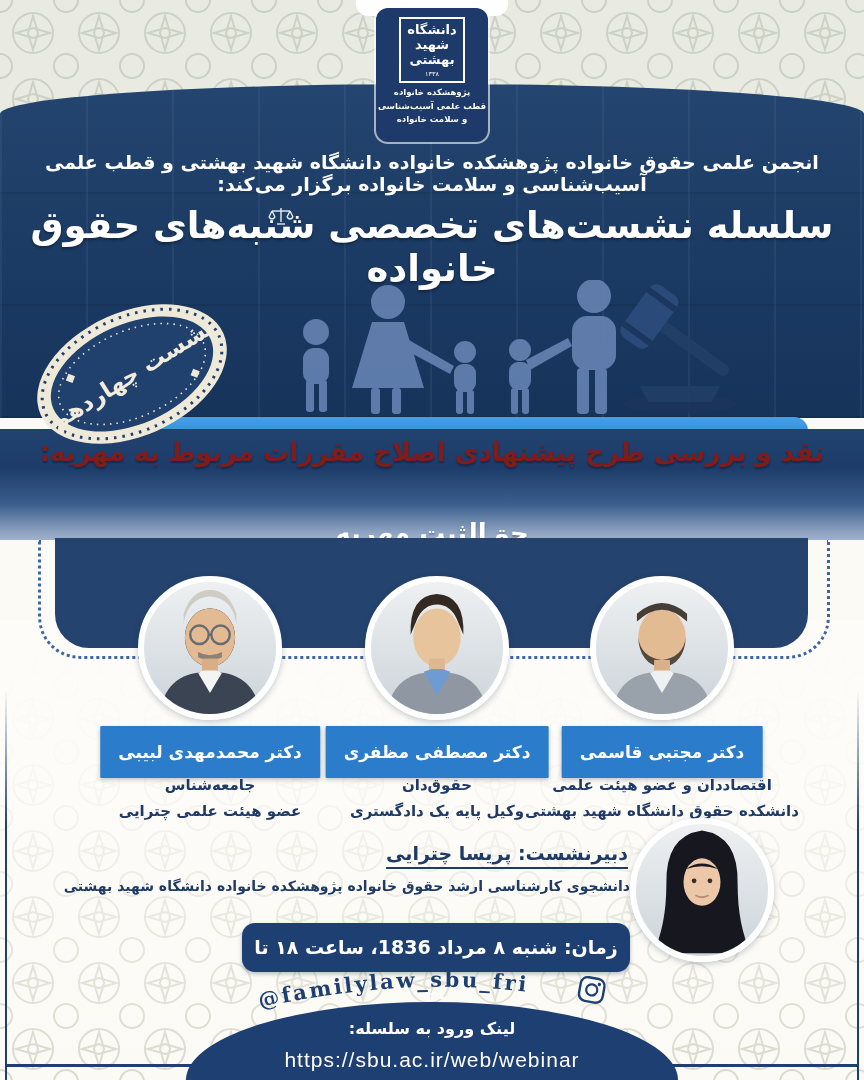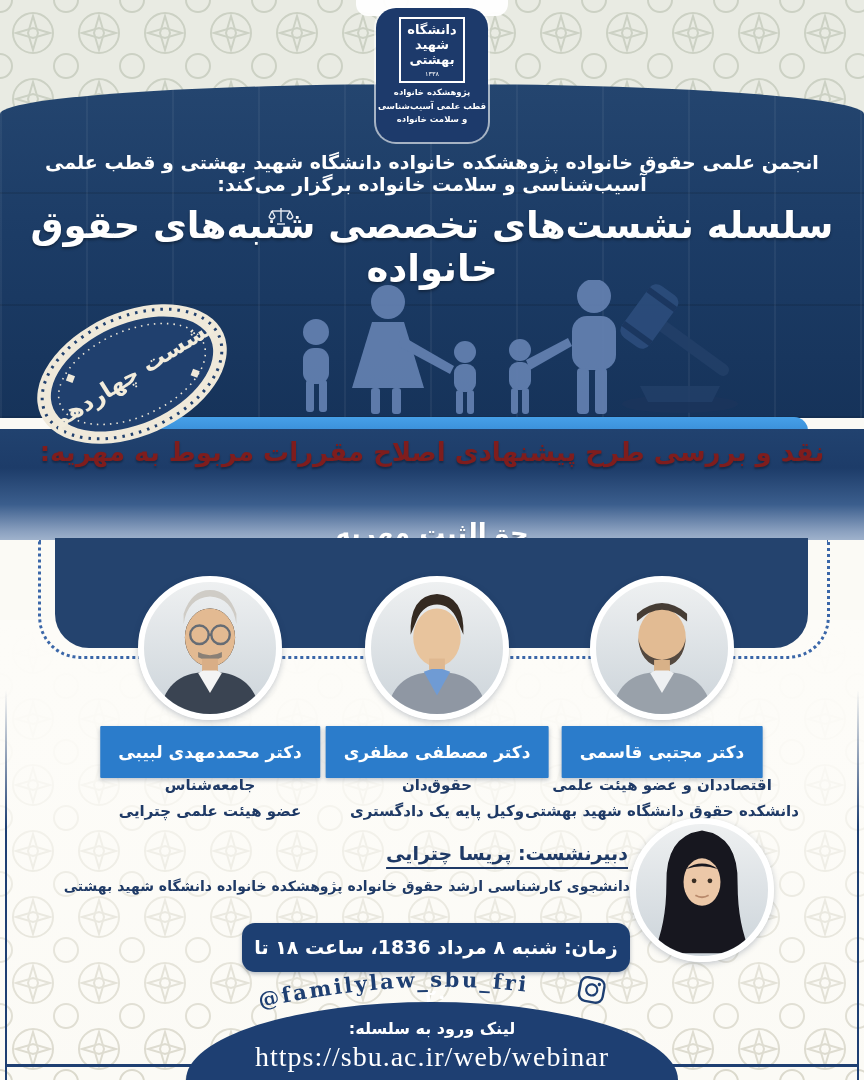--- a/index.html
+++ b/index.html
@@ -59,35 +59,35 @@
     text-decoration:underline;text-underline-offset:7px;text-decoration-thickness:2px;white-space:nowrap;}
   .mod-desc{position:absolute;right:234px;top:878px;color:#1f3a66;font-weight:bold;font-size:14px;white-space:nowrap;}
   
   .time-badge{position:absolute;left:242px;top:923px;width:388px;height:49px;border-radius:13px;
     background:#1d3f72;color:#fff;font-weight:bold;font-size:19px;line-height:49px;text-align:center;
     box-shadow:0 2px 4px rgba(20,40,70,0.3);}
   .ig-arc{position:absolute;left:248px;top:958px;}
   .dome{position:absolute;left:186px;top:1002px;width:492px;height:78px;background:#1e3f72;
     border-radius:50% 50% 0 0 / 100% 100% 0 0;text-align:center;color:#fff;z-index:4;}
   .dome-label{margin-top:17px;font-weight:bold;font-size:16px;}
-  .dome-url{margin-top:3px;font-family:Liberation Serif, serif;font-size:28px;letter-spacing:1px;}
+  .dome-url{margin-top:10px;font-family:Liberation Sans, sans-serif;font-size:21px;letter-spacing:1px;}
   
   .edge-v{position:absolute;top:690px;width:2px;height:390px;
     background:linear-gradient(180deg,rgba(30,63,114,0) 0%, #1e3f72 35%, #1e3f72 100%);}
   .edge-left{left:5px;} .edge-right{right:5px;}
   .edge-bottom{position:absolute;left:5px;right:5px;bottom:13px;height:3px;background:#1e3f72;z-index:1;}
   
   .low-pattern{position:absolute;left:0;top:620px;width:864px;height:460px;z-index:0;}
   .low-fade{position:absolute;left:0;top:620px;width:864px;height:460px;z-index:0;
     background:linear-gradient(180deg,#fdfcf8 0%, rgba(253,252,248,0.92) 30%, rgba(253,252,248,0.5) 62%, rgba(253,252,248,0.05) 100%);}
   
   .logo-glow{position:absolute;left:356px;top:0;width:152px;height:16px;background:#ffffff;
     border-radius:0 0 12px 12px;opacity:0.95;z-index:5;}
   .logo-badge{position:absolute;left:376px;top:8px;width:112px;height:134px;background:#1d3a6b;
-    border-radius:20px;z-index:6;text-align:center;box-shadow:0 0 0 2px rgba(255,255,255,0.6);}
+    border-radius:12px;z-index:6;text-align:center;box-shadow:0 0 0 2px rgba(255,255,255,0.6);}
   .emblem{width:62px;height:62px;margin:9px auto 3px auto;border:2.5px solid #fff;
     display:flex;flex-direction:column;align-items:center;justify-content:center;}
   .emblem-name{color:#fff;font-weight:bold;font-size:13px;line-height:15px;white-space:pre-line;}
   .emblem-year{color:#fff;font-size:6.5px;margin-top:3px;}
   .logo-lines{color:#fff;font-weight:bold;font-size:8.5px;line-height:13.5px;}
   .z-top{z-index:7;}
 </style>
 </head>
 <body>
 

